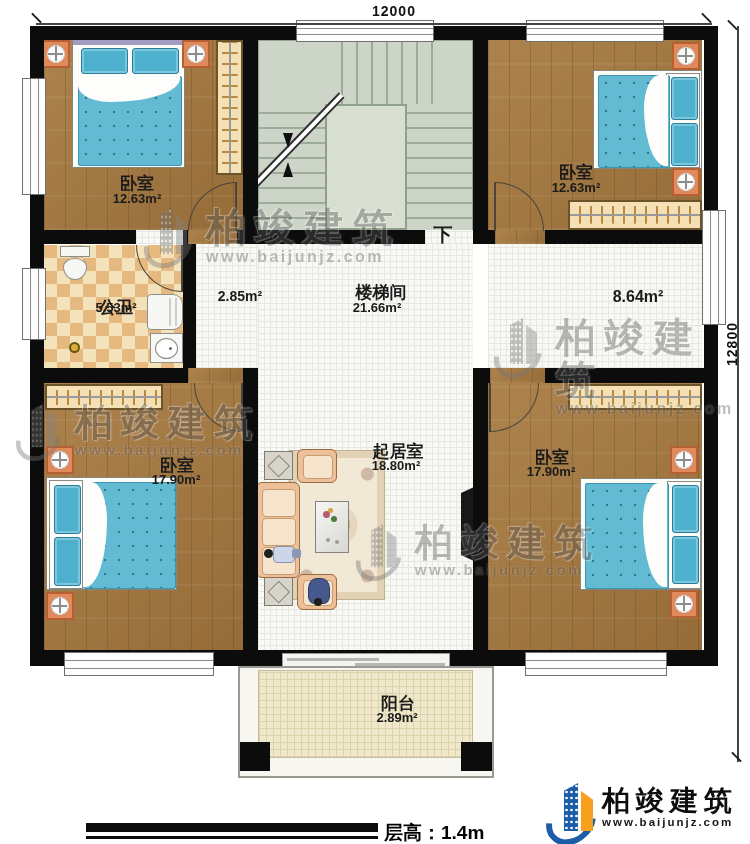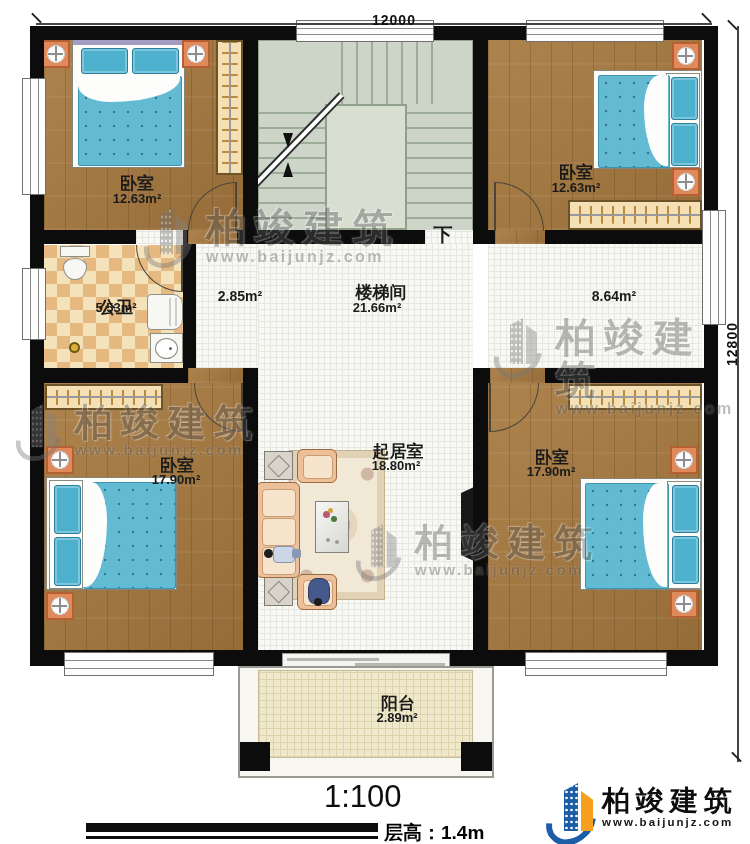--- a/index.html
+++ b/index.html
@@ -255,38 +255,38 @@
 
   <div class="rname" style="left:137px;top:172px;">卧室</div>
   <div class="rarea" style="left:137px;top:191px;">12.63m²</div>
   <div class="rname" style="left:576px;top:161px;">卧室</div>
   <div class="rarea" style="left:576px;top:180px;">12.63m²</div>
   <div class="rname" style="left:116px;top:296px;">公卫</div>
   <div class="rarea" style="left:116px;top:300px;">5.53m²</div>
   <div class="rarea" style="left:240px;top:288px;font-size:14px;">2.85m²</div>
   <div class="rname" style="left:381px;top:281px;text-align:right;">楼梯间</div>
   <div class="rarea" style="left:377px;top:300px;">21.66m²</div>
-  <div class="rarea" style="left:614px;top:288px;font-size:14px;">8.64m²</div>
+  <div class="rarea" style="left:614px;top:288px;font-size:16px;padding-left:48px;">8.64m²</div>
   <div class="rname" style="left:398px;top:440px;">起居室</div>
   <div class="rarea" style="left:396px;top:458px;">18.80m²</div>
   <div class="rname" style="left:177px;top:454px;">卧室</div>
   <div class="rarea" style="left:176px;top:472px;">17.90m²</div>
   <div class="rname" style="left:552px;top:446px;">卧室</div>
   <div class="rarea" style="left:551px;top:464px;">17.90m²</div>
   <div class="rname" style="left:398px;top:692px;">阳台</div>
   <div class="rarea" style="left:397px;top:710px;">2.89m²</div>
   <div class="rname" style="left:443px;top:222px;font-size:19px;">下</div>
 
   <div class="abs" style="left:36px;top:23px;width:676px;height:1.5px;background:#444;"></div>
   <div class="abs" style="left:737px;top:26px;width:1.5px;height:736px;background:#444;"></div>
   <div class="tick" style="left:30px;top:17px;"></div>
   <div class="tick" style="left:700px;top:17px;"></div>
   <div class="tick" style="left:726px;top:24px;"></div>
   <div class="tick" style="left:730px;top:756px;"></div>
-  <div class="abs dimtxt" style="left:372px;top:12px;">12000</div>
+  <div class="abs dimtxt" style="left:372px;top:3px;">12000</div>
   <div class="abs dimtxt" style="left:706px;top:318px;width:52px;height:52px;display:flex;align-items:center;justify-content:center;transform:rotate(-90deg);">12800</div>
 
   <div class="wm" style="left:142px;top:206px;">
     <div class="wm-glyph">
         <div class="wm-b1"></div>
         <div class="wm-b2"></div>
         <div class="wm-sw"></div>
       </div>
     <div class="wm-txt">
       <div class="wm-co">柏竣建筑</div>
@@ -320,21 +320,20 @@
         <div class="wm-b1"></div>
         <div class="wm-b2"></div>
         <div class="wm-sw"></div>
       </div>
     <div class="wm-txt">
       <div class="wm-co">柏竣建筑</div>
       <div class="wm-web">www.baijunjz.com</div>
     </div>
   </div>
 
-  <div class="abs" style="left:324px;top:779px;font-size:31px;font-weight:400;color:#0e0e0e;">1:100</div>
   <div class="abs" style="left:86px;top:823px;width:292px;height:9px;background:#0c0c0c;"></div>
   <div class="abs" style="left:86px;top:836px;width:292px;height:3px;background:#0c0c0c;"></div>
   <div class="abs" style="left:384px;top:820px;font-size:19px;font-weight:600;color:#000;">
     <span>层高：</span><span>1.4m</span>
   </div>
   <div class="abs" style="left:544px;top:779px;width:58px;height:64px;">
     <div class="lg-sw"></div>
       <div class="lg-b1"></div>
       <div class="lg-b2"></div>
   </div>

